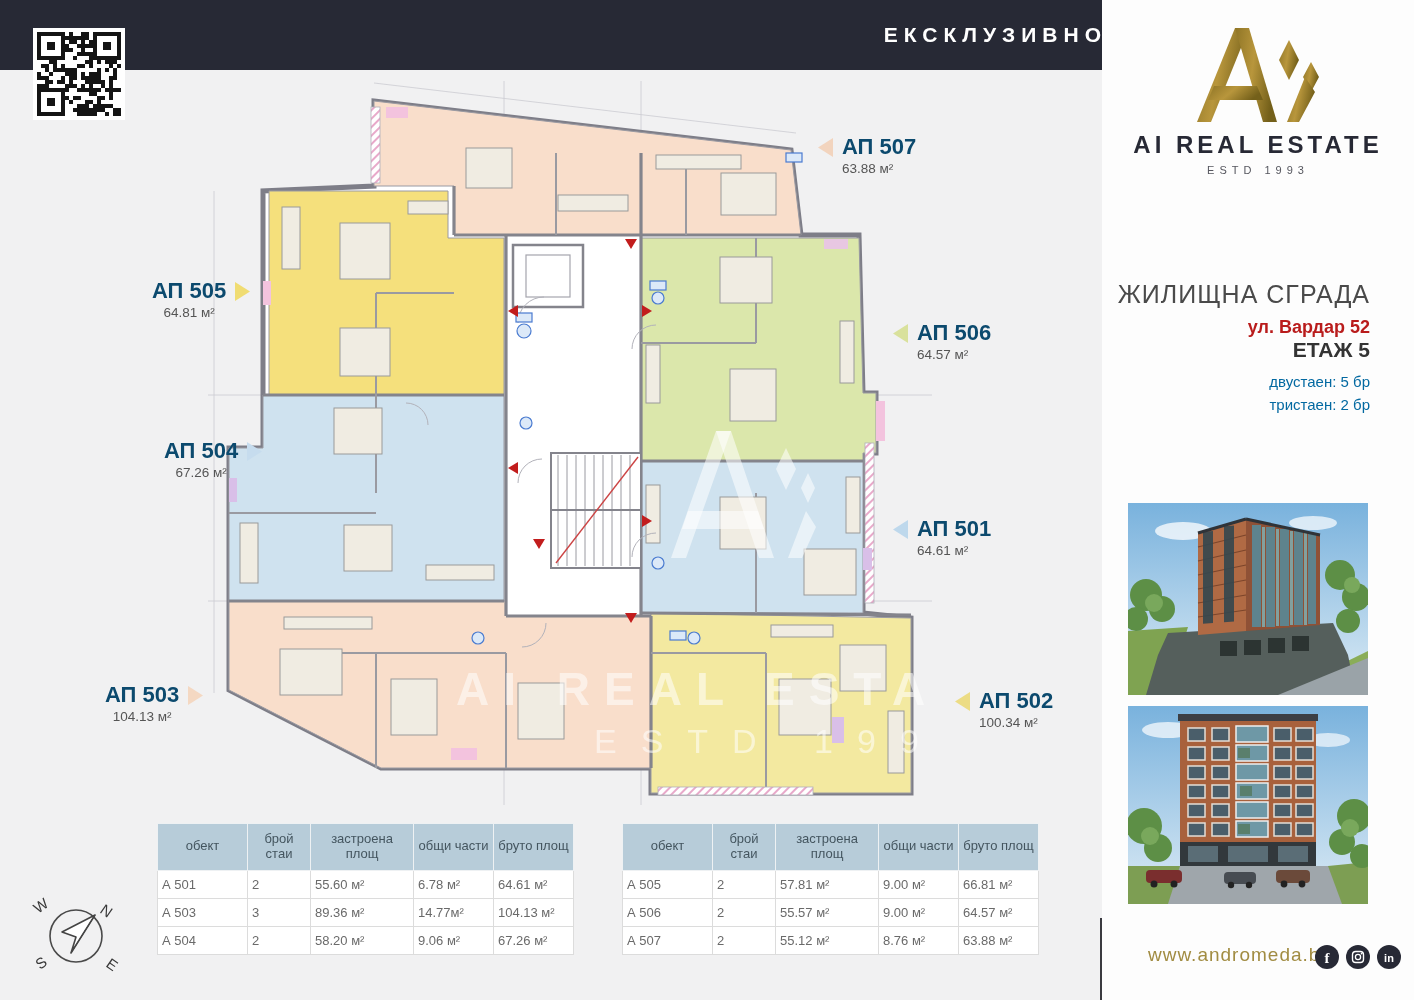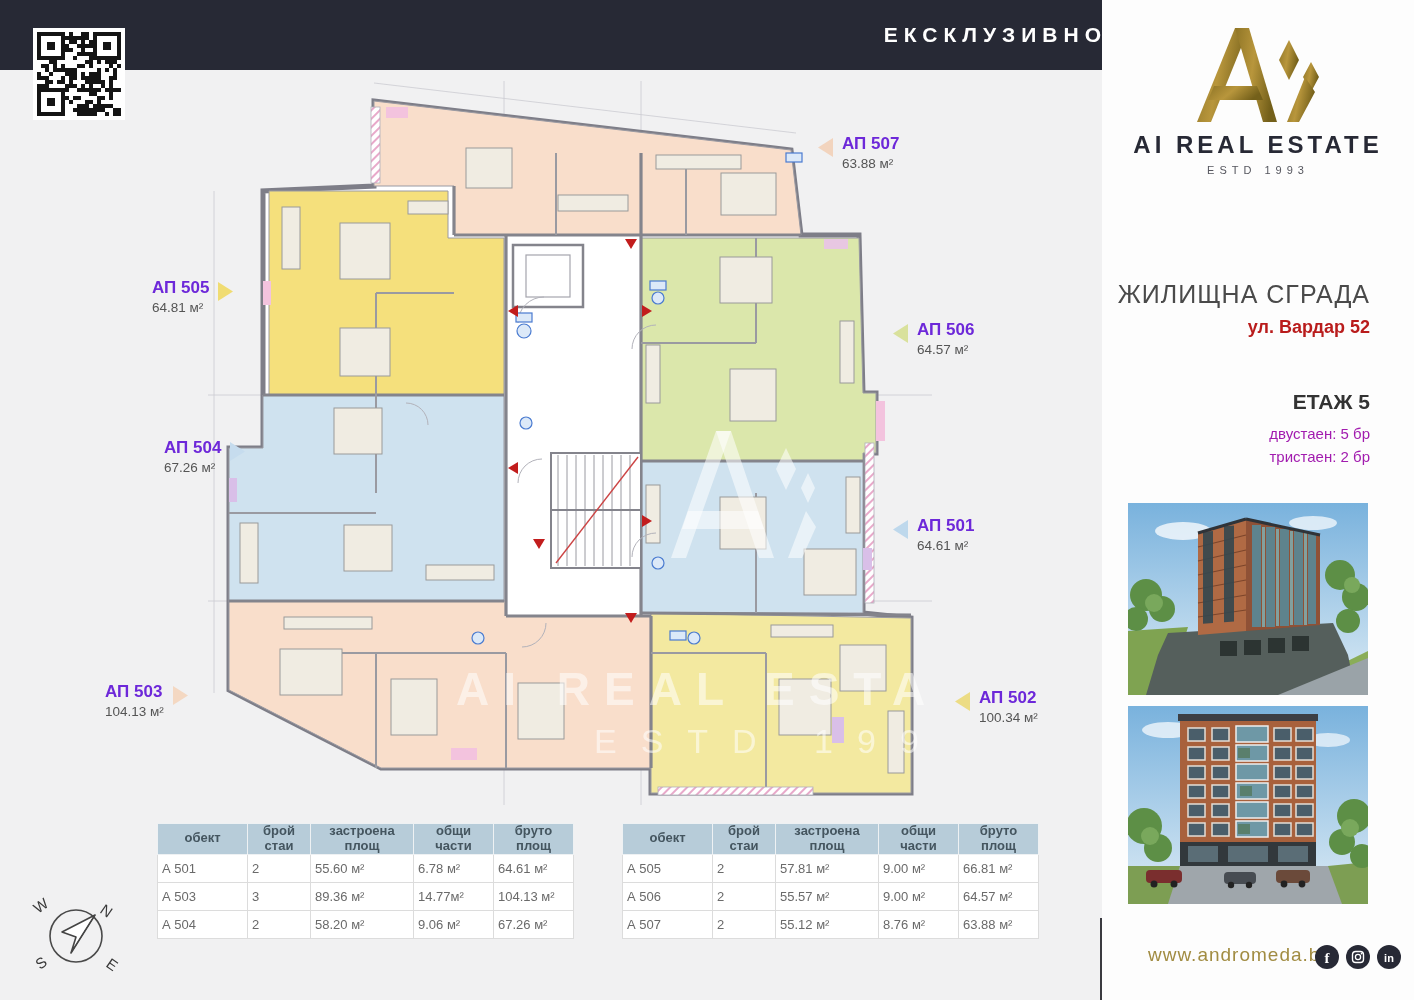--- a/index.html
+++ b/index.html
@@ -19,51 +19,51 @@
   }
   
   .sidebar{position:absolute;left:1102px;top:0;width:312px;height:1000px;background:#fdfdfd;}
   .logo-block{position:absolute;left:0;top:22px;width:312px;text-align:center;}
   .logo-mark{display:block;margin:0 auto;}
   .brand-name{font-size:24px;font-weight:bold;letter-spacing:4px;color:#272935;margin-top:4px;}
   .brand-estd{font-size:11px;letter-spacing:5px;color:#55565e;margin-top:5px;}
   .project-block{position:absolute;right:44px;top:280px;width:260px;text-align:right;color:#3d3d3d;}
   .project-title{font-size:25px;letter-spacing:1px;color:#4a4a4a;}
   .project-address{font-size:18px;font-weight:bold;margin-top:8px;color:#b91c1c;}
-  .project-floor{font-size:21px;font-weight:bold;margin-top:52px;color:#333;}
-  .project-mix{font-size:15px;color:#a21caf;margin-top:8px;line-height:1.55;}
+  .project-floor{font-size:21px;font-weight:bold;color:#333;}
+  .project-mix{font-size:15px;color:#0369a1;margin-top:8px;line-height:1.55;}
   .photo{position:absolute;left:1128px;width:240px;display:block;}
   .photo1{top:503px;height:192px;}
   .photo2{top:706px;height:198px;}
   .divider-dark{position:absolute;left:1100px;top:918px;width:2px;height:82px;background:#3a3a40;}
   .website{position:absolute;left:1148px;top:944px;font-size:19px;letter-spacing:1px;color:#a18c42;}
   .socials{position:absolute;left:1314px;top:944px;}
   
   .qr{position:absolute;left:33px;top:28px;}
   
   .plan{position:absolute;left:206px;top:78px;}
   
   .ap-label{position:absolute;display:flex;align-items:flex-start;gap:9px;}
   .ap-text{line-height:1.15;}
-  .ap-id{font-size:17px;font-weight:bold;color:#6d28d9;}
+  .ap-id{font-size:22px;font-weight:bold;color:#0c4a6e;}
   .ap-area{font-size:13.5px;color:#555;margin-top:2px;}
   .ap-arrow{margin-top:4px;flex:0 0 auto;}
   .lab507{left:818px;top:134px;}
   .lab505{left:152px;top:278px;flex-direction:row;}
-  .lab505 .ap-text,.lab504 .ap-text,.lab503 .ap-text{text-align:left;}
+  .lab505 .ap-text,.lab504 .ap-text,.lab503 .ap-text{text-align:center;}
   .lab504{left:164px;top:438px;}
   .lab503{left:105px;top:682px;}
   .lab506{left:893px;top:320px;}
   .lab501{left:893px;top:516px;}
   .lab502{left:955px;top:688px;}
   
   table.data-table{position:absolute;border-collapse:collapse;background:#ffffff;
     font-size:13px;color:#6a6a6a;table-layout:fixed;border:1px solid #dcdcdc;}
-  table.data-table th{background:#b7ccd9;color:#44555f;font-weight:bold;font-size:13px;
-    padding:0 4px;border:1px solid #eef1f3;height:28px;line-height:1.15;}
+  table.data-table th{background:#b7ccd9;color:#44555f;font-weight:normal;font-size:13px;
+    padding:8px 4px;border:1px solid #eef1f3;height:28px;line-height:1.15;}
   table.data-table td{border:1px solid #dcdcdc;text-align:left;padding:0 4px;height:27px;}
   .table1{left:157px;top:823px;width:416px;}
   .table2{left:622px;top:823px;width:416px;}
   table.data-table col.c1{width:90px;} table.data-table col.c2{width:63px;}
   table.data-table col.c3{width:103px;} table.data-table col.c4{width:80px;}
   table.data-table col.c5{width:80px;}
   
   .compass{position:absolute;left:26px;top:886px;}
 </style>
 </head>

